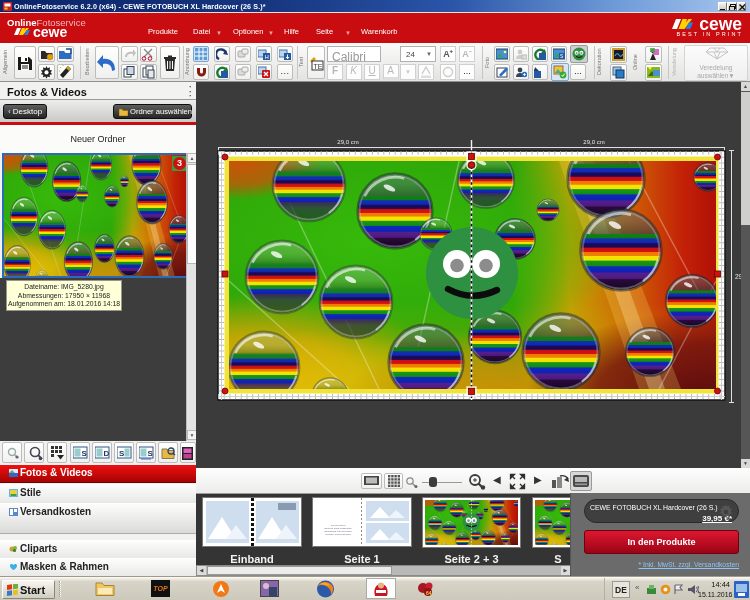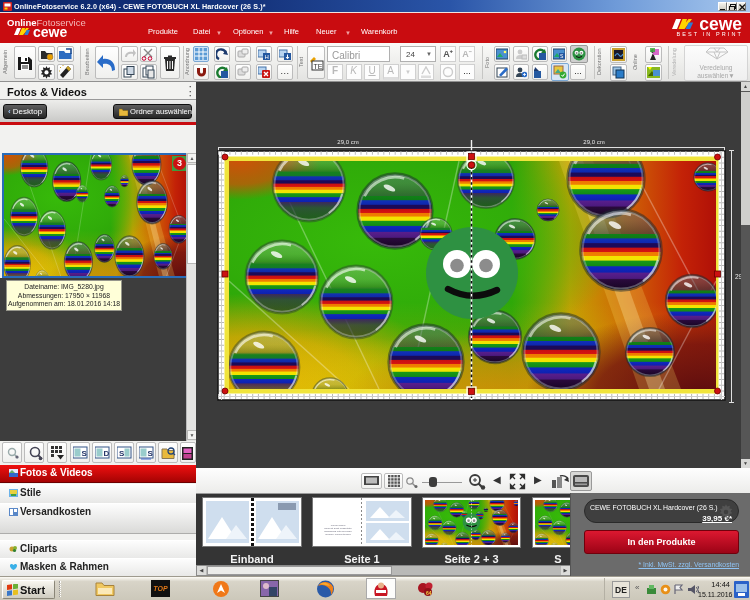--- a/index.html
+++ b/index.html
@@ -263,21 +263,21 @@
         <polygon points="7,9 10,2 13,2 12.5,4.5 14,2 17,2 11,9" fill="#ffd400"></polygon>
         <polygon points="12.2,9 14.6,4 18,4 15.8,9" fill="#2d7cd6"></polygon>
       </svg>
  <div class="abs" id="cewesmall">cewe</div>
  <div class="abs menu" style="left:148px">Produkte</div>
  <div class="abs menu" style="left:193px">Datei</div>
       <div class="abs mdown" style="left:216px">▼</div>
  <div class="abs menu" style="left:233px">Optionen</div>
       <div class="abs mdown" style="left:268px">▼</div>
  <div class="abs menu" style="left:284px">Hilfe</div>
- <div class="abs menu" style="left:316px">Neuer</div>
+ <div class="abs menu" style="left:316px">Seite</div>
       <div class="abs mdown" style="left:345px">▼</div>
  <div class="abs menu" style="left:361px">Warenkorb</div>
  <svg class="abs" style="left:670px;top:4px" width="25" height="14" viewBox="0 0 25 14">
         <polygon points="2,12 6,2 11,2 7,12" fill="#fff"></polygon>
         <polygon points="8.5,12 12.5,2 17,2 16,5.5 18.5,2 22,2 14.5,12" fill="#ffd400"></polygon>
         <polygon points="15.5,12 18.7,5.5 23.2,5.5 20.2,12" fill="#2d7cd6"></polygon>
       </svg>
  <div class="abs" id="cewebig">cewe</div>
  <div class="abs" id="bestin">BEST IN PRINT</div>
 </div>
@@ -381,21 +381,21 @@
           <path d="M6,6 l4,4 M10,6 l-4,4" stroke="#fff" stroke-width="1.4"></path>
         </svg></div>
  <div class="abs tbtn" style="left:277px;top:20.5px;width:16px;height:16px;font-size:9px;color:#222;letter-spacing:.5px;text-align:center;line-height:12px">...</div>
  <div class="abs sep" style="left:297px"></div>
  <div class="abs vlab" style="left:298px">Text</div>
  <div class="abs tbtn" style="left:307px;top:3px;width:18px;height:33px"><svg width="15" height="15" style="margin:9px 0 0 1px">
           <polygon points="1,5 5,1 7,3 3,7" fill="#e8a000"></polygon>
           <rect x="3" y="5" width="11" height="9" fill="#fff" stroke="#333"></rect>
           <text x="4.5" y="12.5" font-size="7" fill="#333">TE</text>
         </svg></div>
- <div class="abs" style="left:327px;top:3px;width:63px;height:16px;background:#fff;border:1px solid #b0b0b0;font-size:10px;color:#999;padding:2.5px 0 0 4px">Calibri</div>
+ <div class="abs" style="left:327px;top:3px;width:54px;height:16px;background:#fff;border:1px solid #b0b0b0;font-size:12px;color:#999;padding:2.5px 0 0 4px">Calibri</div>
  <div class="abs" style="left:327px;top:20.5px;width:16px;height:16px;background:#fdfdfd;border:1px solid #d0d0d0;color:#b8b8b8;font-weight:bold;font-size:10px;text-align:center">F</div>
  <div class="abs" style="left:345.5px;top:20.5px;width:16px;height:16px;background:#fdfdfd;border:1px solid #d0d0d0;color:#b8b8b8;font-style:italic;font-size:10px;text-align:center">K</div>
  <div class="abs" style="left:364px;top:20.5px;width:16px;height:16px;background:#fdfdfd;border:1px solid #d0d0d0;color:#b8b8b8;font-size:10px;text-align:center;text-decoration:underline">U</div>
  <div class="abs" style="left:382.5px;top:20.5px;width:16px;height:16px;background:#fdfdfd;border:1px solid #d0d0d0;color:#b8b8b8;font-size:10px;text-align:center;border-bottom:3px solid #ddd">A</div>
  <div class="abs" style="left:400px;top:3px;width:36px;height:16px;background:#fff;border:1px solid #b0b0b0;font-size:8px;color:#444;padding:2.5px 0 0 5px">24<span style="float:right;color:#666;font-size:6px;margin:1px 3px 0 0">▼</span></div>
  <div class="abs" style="left:440px;top:3px;width:16px;height:16px;color:#555;font-size:9px;font-weight:bold;text-align:center;background:#fdfdfd;border:1px solid #d0d0d0">A⁺</div>
  <div class="abs" style="left:459px;top:3px;width:16px;height:16px;color:#b8b8b8;font-size:9px;font-weight:bold;text-align:center;background:#fdfdfd;border:1px solid #d0d0d0">A⁻</div>
  <div class="abs" style="left:400px;top:20.5px;width:16px;height:16px;color:#ccc;font-size:6px;text-align:center;line-height:15px;background:#fdfdfd;border:1px solid #d0d0d0">▼</div>
  <div class="abs" style="left:418px;top:20.5px;width:16px;height:16px;background:#fdfdfd;border:1px solid #d0d0d0"><svg width="12" height="12" style="margin:1px">
           <path d="M2,8 L6,1 L10,8" fill="none" stroke="#ccc" stroke-width="1.4"></path>
@@ -495,20 +495,23 @@
 <div class="abs" id="leftpanel">
  <div class="abs" id="fvhead">Fotos &amp; Videos</div>
  <div class="abs" style="left:189px;top:3px;width:3px;height:13px;color:#555;font-size:9px;line-height:4.5px;font-weight:bold">·<br>·<br>·</div>
  <div class="abs" id="graybar">
   <div class="abs dbtn" style="left:3px;width:44px;text-align:center"><span style="color:#9cc2ee;font-weight:bold">‹</span> Desktop</div>
   <div class="abs dbtn" style="left:113px;width:79px;font-size:7.6px"><svg width="9" height="9" style="margin:-1px 2px 0 5px;vertical-align:middle">
             <path d="M0,2 h3 l1,1.5 h5 v5.5 h-9z" fill="#e8b93c" stroke="#8a6a10" stroke-width=".6"></path>
           </svg>Ordner auswählen</div>
  </div>
  <div class="abs" id="redline"></div>
+ <div class="abs" id="whitearea">
+        <div style="text-align:center;font-size:9px;color:#222;margin-top:9px">Neuer Ordner</div>
+      </div>
 
  <div class="abs" style="left:2px;top:71px;width:188px;height:125px;border:2px solid #2a6cb8;background:#000;overflow:hidden">
   <svg width="184" height="121" viewBox="0 0 487 228" preserveAspectRatio="none">
           <use href="#art"></use>
         </svg>
   <div class="abs" style="right:1px;top:1px;width:15px;height:15px;background:#3f9b3f"></div>
   <div class="abs" style="right:2px;top:2px;width:13px;height:13px;background:#cc1111;border-radius:50%;color:#fff;font-size:9px;font-weight:bold;text-align:center;line-height:13px">3</div>
  </div>
  <div class="abs" id="darkarea"></div>
  <div class="abs" id="tooltip">Dateiname: IMG_5280.jpg<br>Abmessungen: 17950 × 11968<br>Aufgenommen am: 18.01.2016 14:18</div>

